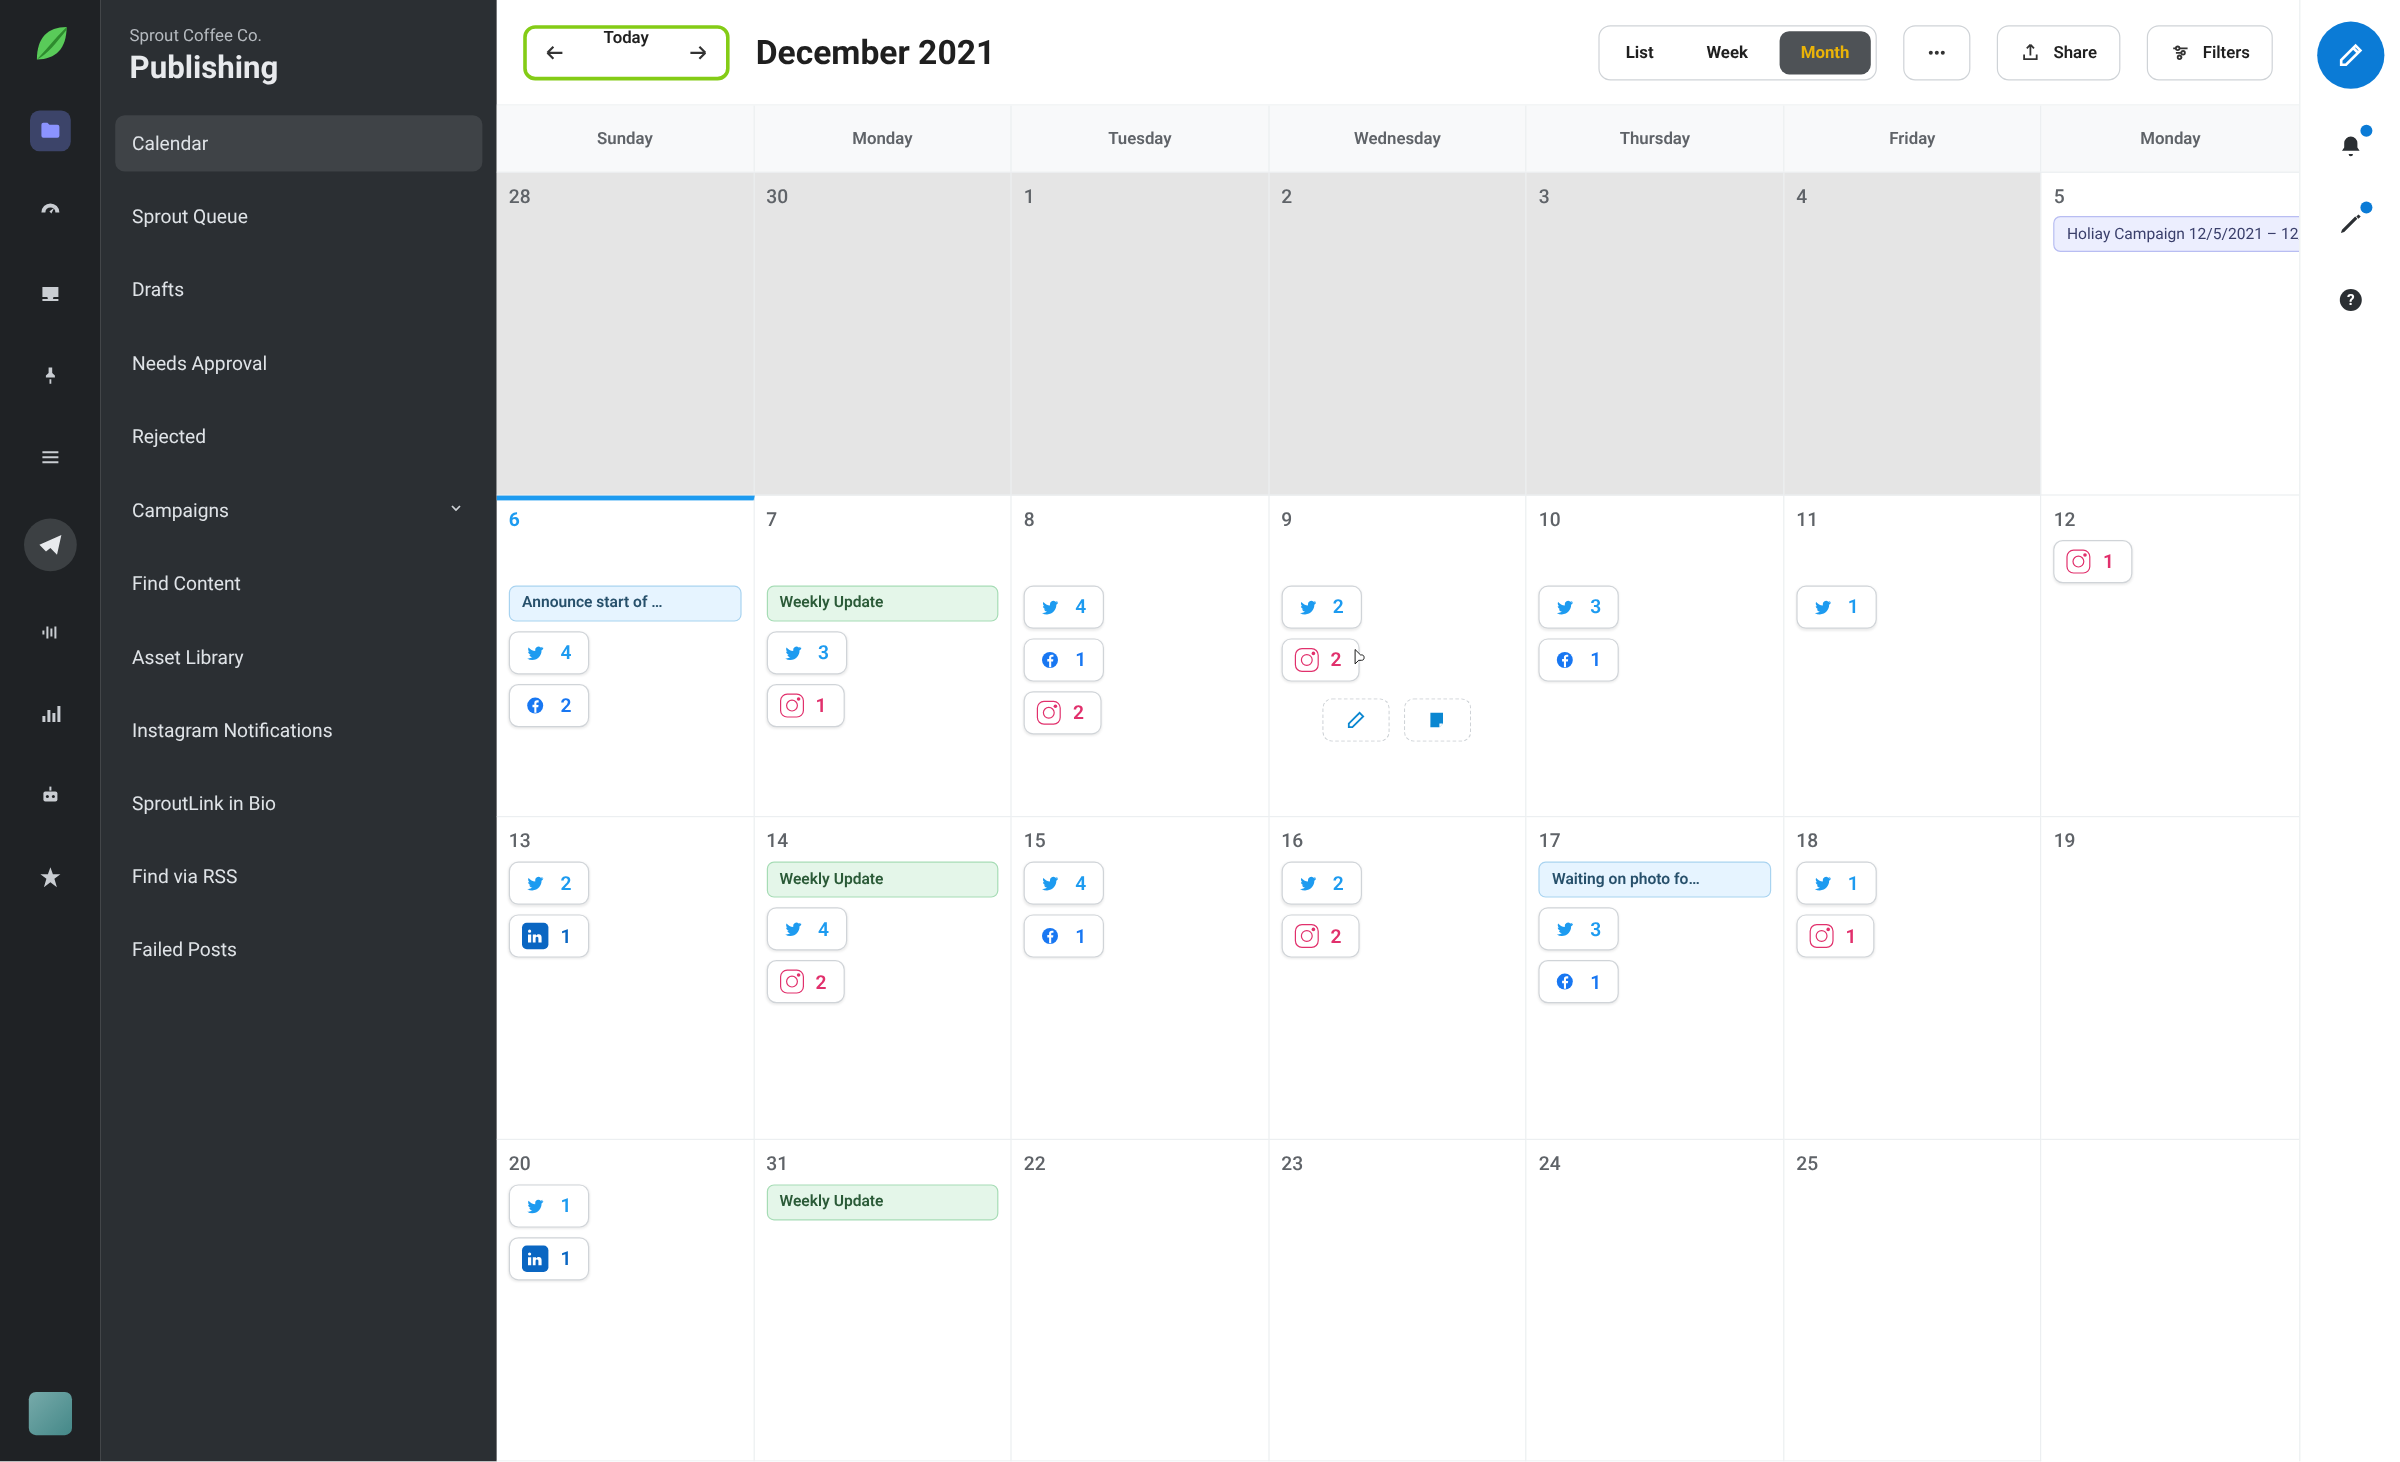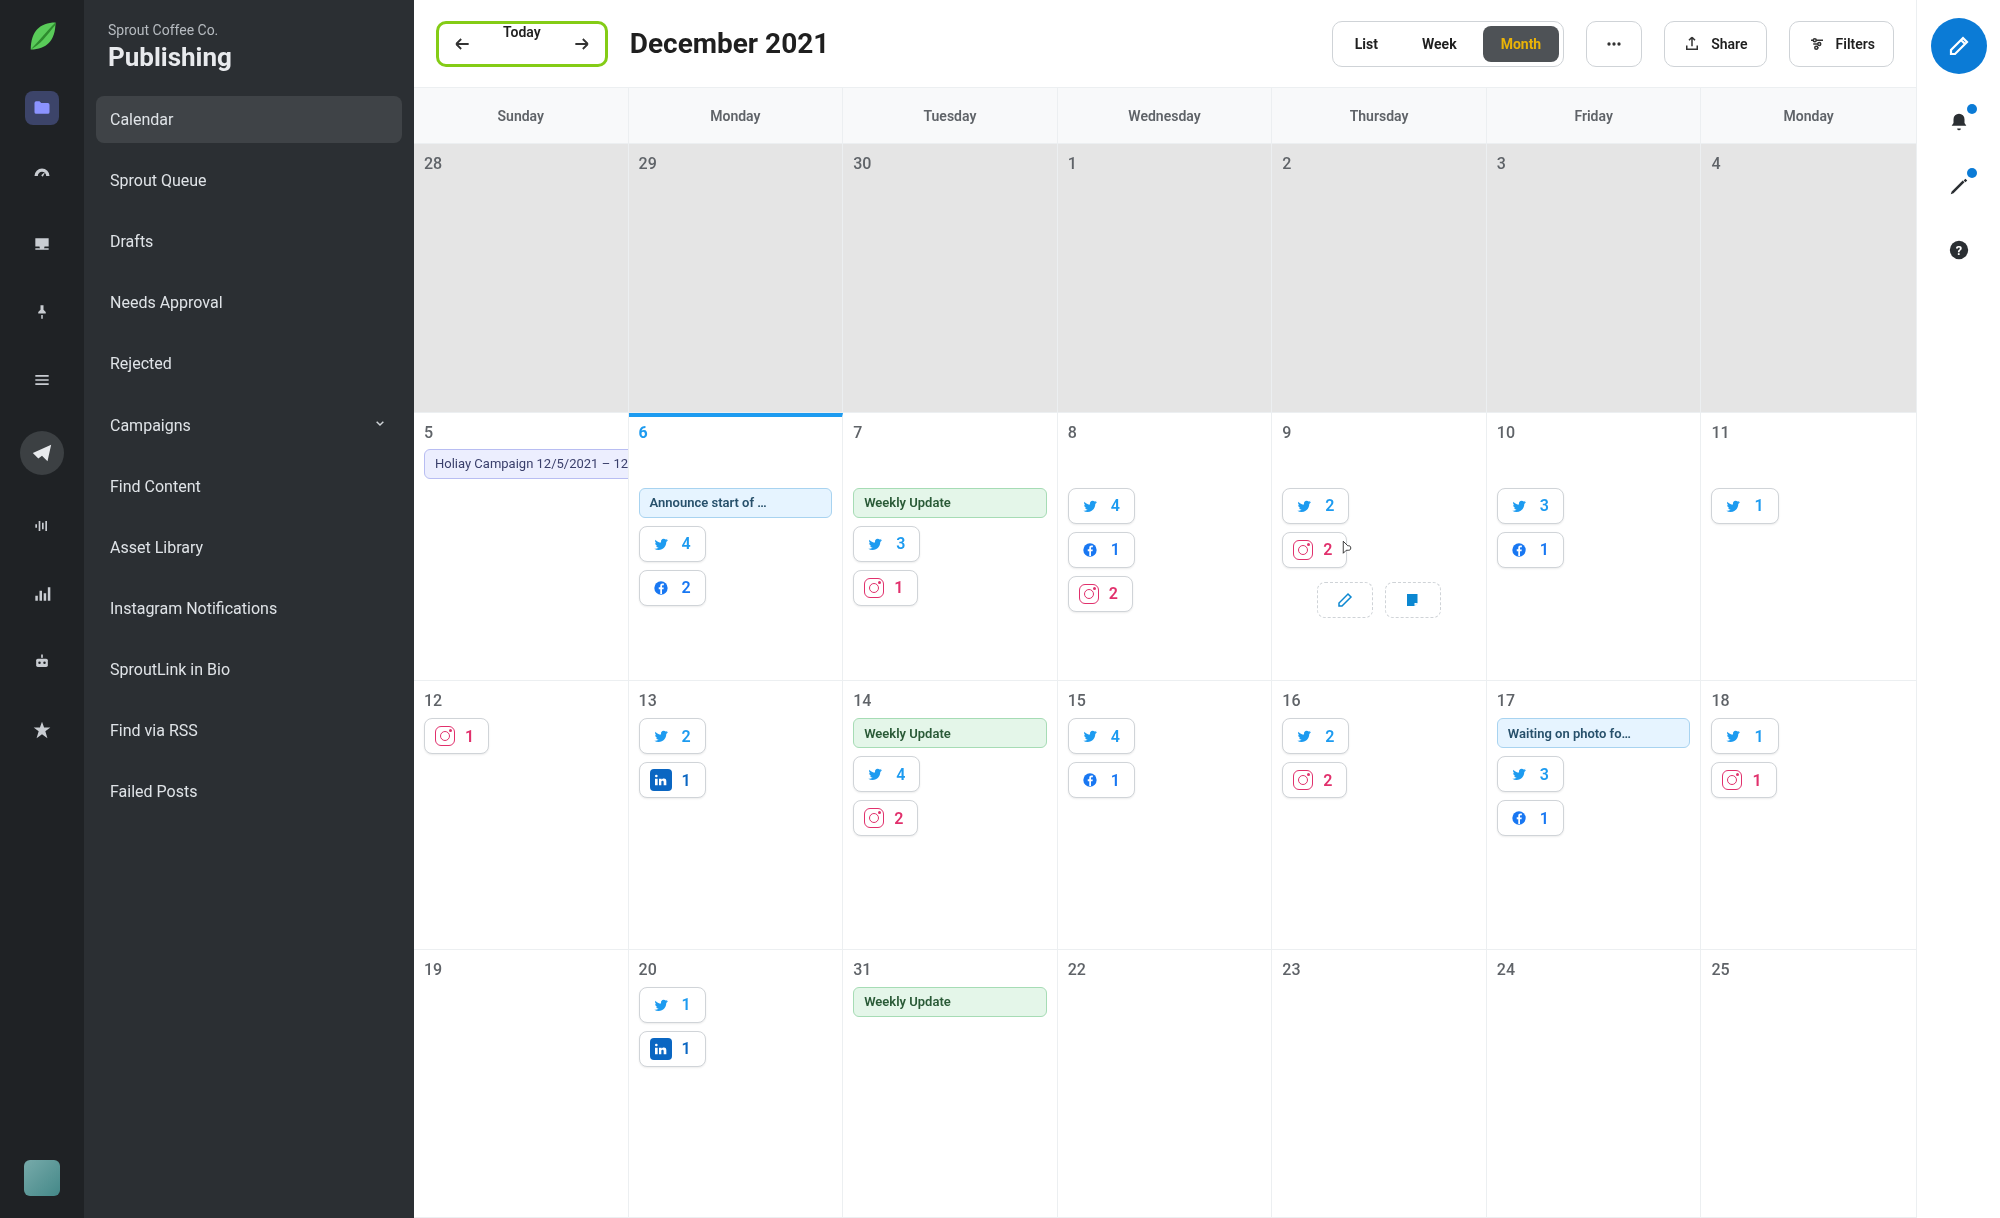--- a/index.html
+++ b/index.html
@@ -286,23 +286,20 @@
       <div class="weekday">Wednesday</div>
       <div class="weekday">Thursday</div>
       <div class="weekday">Friday</div>
       <div class="weekday">Monday</div>
     </div>
   <div class="grid" id="calendar-grid">
       <div class="cell dim">
         <div class="num">28</div>
       </div>
       <div class="cell dim">
-        <div class="num">29</div>
-      </div>
-      <div class="cell dim">
         <div class="num">30</div>
       </div>
       <div class="cell dim">
         <div class="num">1</div>
       </div>
       <div class="cell dim">
         <div class="num">2</div>
       </div>
       <div class="cell dim">
         <div class="num">3</div>

